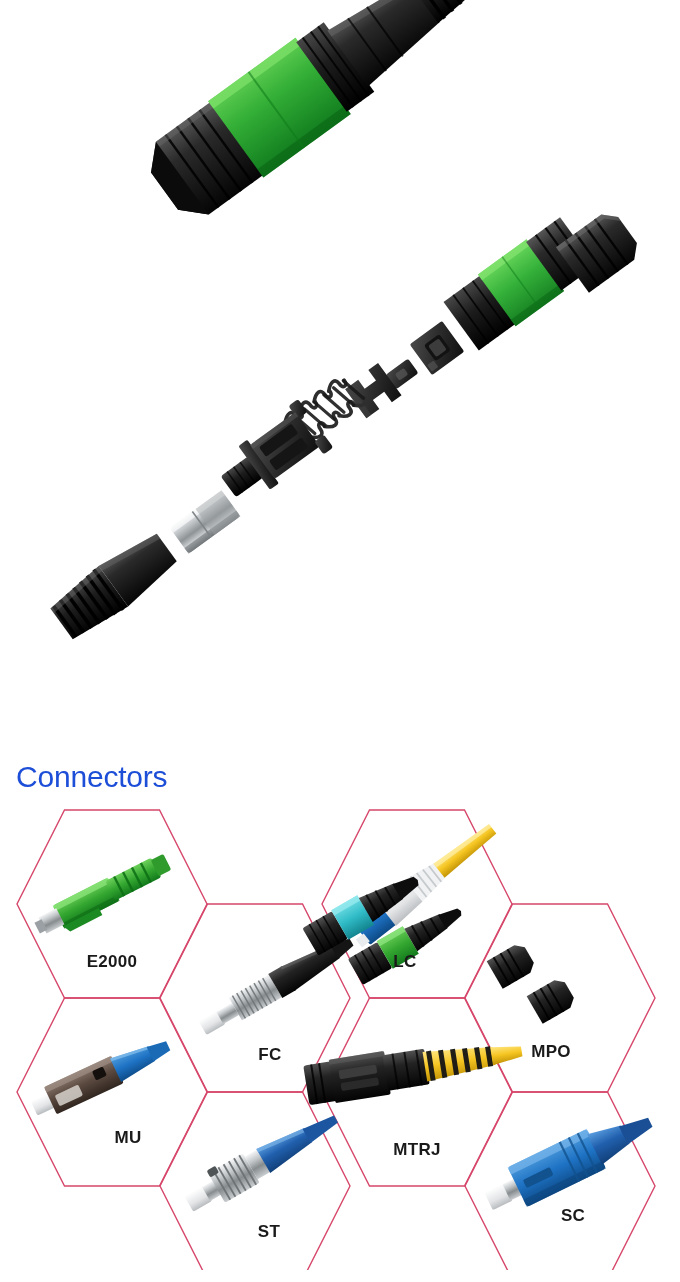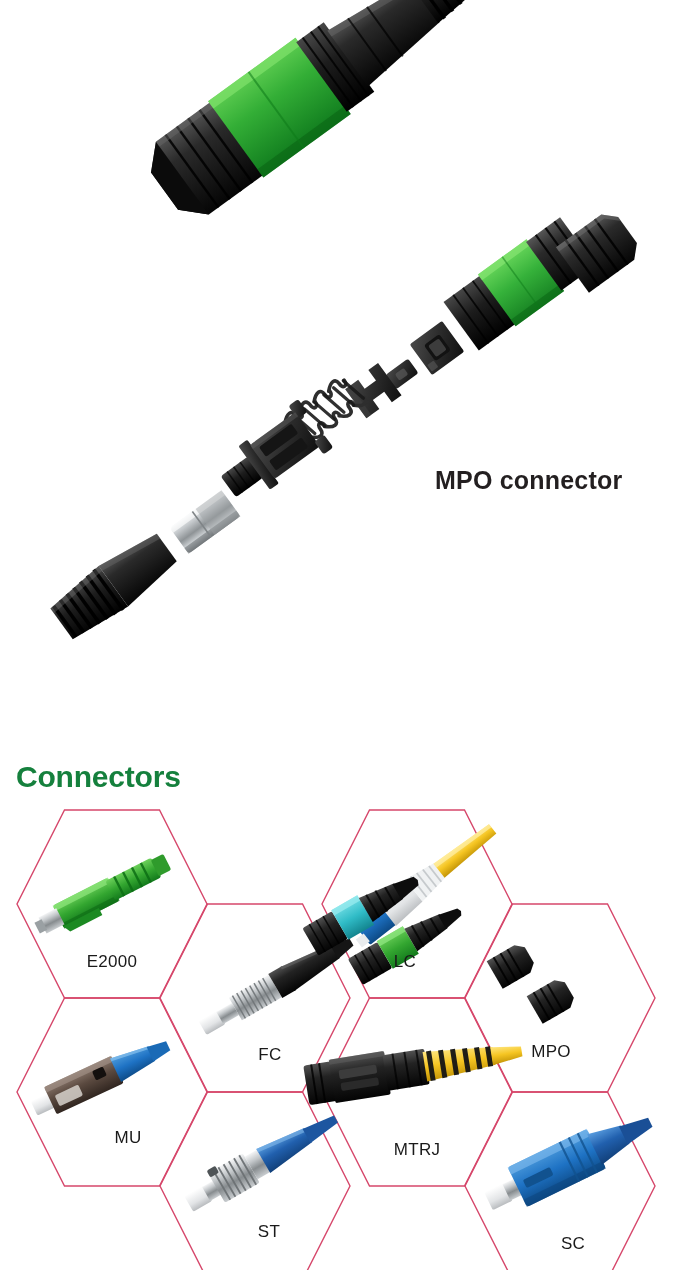--- a/index.html
+++ b/index.html
@@ -15,29 +15,29 @@
   #top-illustration svg{display:block;}
   .mpo-title{
     position:absolute;left:435px;top:466px;
     font-size:25px;font-weight:bold;color:#231f20;letter-spacing:.2px;
     white-space:nowrap;
   }
 
   
   .section-title{
     position:absolute;left:16px;top:760px;
-    font-size:30px;font-weight:bold;color:#15803d;letter-spacing:-.2px;
+    font-size:30px;font-weight:normal;color:#1d4ed8;letter-spacing:-.2px;
     white-space:nowrap;
   }
 
   
   #hex-grid{position:absolute;left:0;top:800px;width:680px;height:470px;}
   #hex-grid svg{display:block;}
   .hex-label{
-    position:absolute;font-size:17px;font-weight:normal;color:#1a1a1a;
+    position:absolute;font-size:17px;font-weight:bold;color:#1a1a1a;
     letter-spacing:.3px;white-space:nowrap;transform:translateX(-50%);
   }
 </style>
 </head>
 <body>
 
 <div class="page">
 
   <div id="top-illustration">
     <svg width="680" height="700" viewBox="0 0 680 700" xmlns="http://www.w3.org/2000/svg">
@@ -234,21 +234,20 @@
           <line x1="-35" y1="-22" x2="-35" y2="22"></line>
           <line x1="-26" y1="-23" x2="-26" y2="23"></line>
           <line x1="-17" y1="-24" x2="-17" y2="24"></line>
           <line x1="-8" y1="-25" x2="-8" y2="25"></line>
         </g>
         <path d="M-66,-19 L-2,-25 L-2,-19 L-66,-13 Z" fill="#777" opacity=".35"></path>
       </g>
 
     </svg>
 
-    <div class="mpo-title">MPO connector</div>
   </div>
 
   <div class="section-title">Connectors</div>
 
   <div id="hex-grid">
     <svg width="680" height="470" viewBox="0 0 680 470" xmlns="http://www.w3.org/2000/svg">
       <defs>
 
         <g id="hexshape">
           <polygon points="47.5,0 142.5,0 190,94 142.5,188 47.5,188 0,94" fill="none" stroke="#d6476b" stroke-width="1.4"></polygon>
@@ -500,16 +499,16 @@
 
     </svg>
 
     <div class="hex-label" style="left:112px;top:152px">E2000</div>
     <div class="hex-label" style="left:270px;top:245px">FC</div>
     <div class="hex-label" style="left:405px;top:152px">LC</div>
     <div class="hex-label" style="left:551px;top:242px">MPO</div>
     <div class="hex-label" style="left:128px;top:328px">MU</div>
     <div class="hex-label" style="left:417px;top:340px">MTRJ</div>
     <div class="hex-label" style="left:269px;top:422px">ST</div>
-    <div class="hex-label" style="left:573px;top:434px">SC</div>
+    <div class="hex-label" style="left:573px;top:406px">SC</div>
   </div>
 
 </div>
 
 </body></html>

